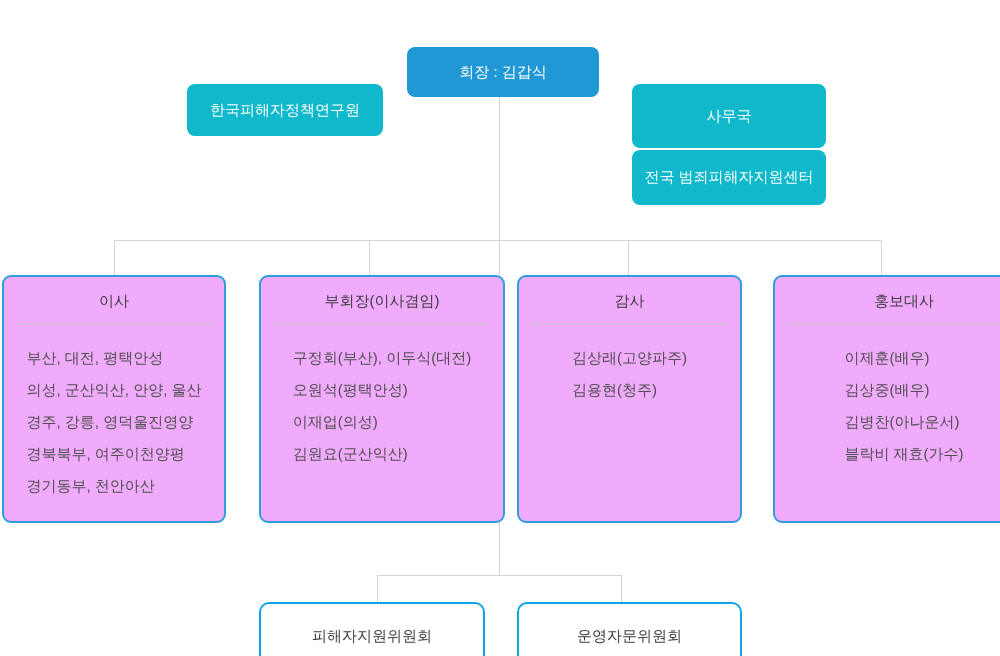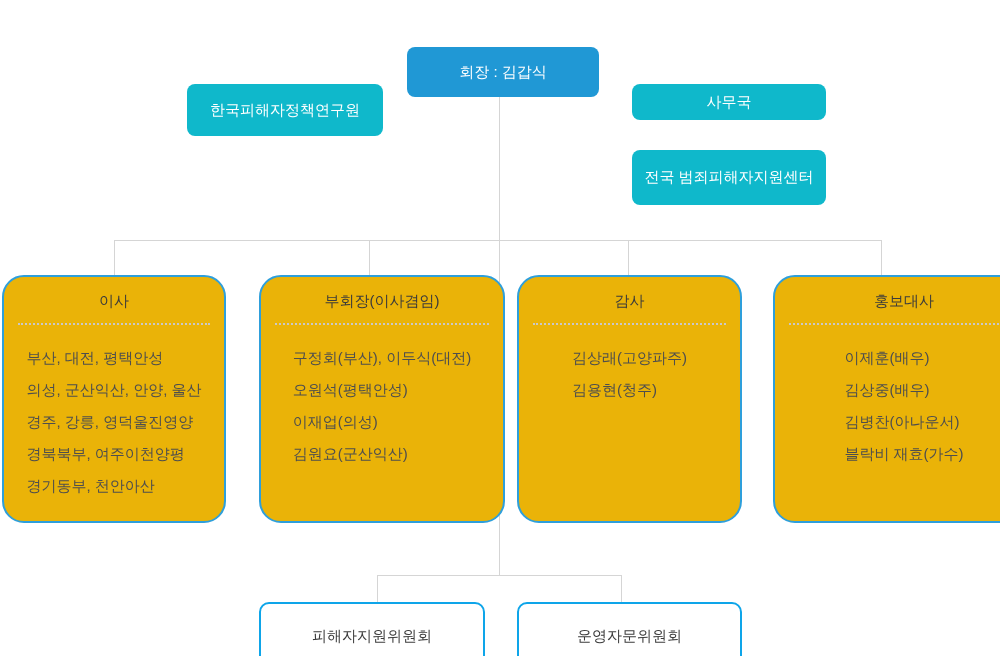--- a/index.html
+++ b/index.html
@@ -22,23 +22,23 @@
     color:#ffffff; font-size:15px;
     border-radius:8px;
     text-align:center;
   }
   .fill-blue { background:#2098d5; }
   .fill-cyan { background:#0fb8cb; }
   
   .dept {
     position:absolute;
     top:275px; height:248px;
-    background:#eab308;
+    background:#f0abfc;
     border:2px solid #2e9fdb;
-    border-radius:22px;
+    border-radius:9px;
   }
   .dept-title {
     padding-top:15px;
     text-align:center;
     font-size:15px;
     color:#3b3b3b;
   }
   .dept-divider {
     margin:12px 14px 0;
     border-top:2px dotted #c9c9c9;
@@ -80,21 +80,21 @@
   <div class="vline" style="left:377px; top:575px; height:28px;"></div>
   <div class="vline" style="left:621px; top:575px; height:28px;"></div>
 
   <div class="fillbox fill-blue" style="left:407px; top:3px; width:192px; height:50px;margin-top:44px;">
     <span>회장 : 김갑식</span>
   </div>
 
   <div class="fillbox fill-cyan" style="left:170px; top:84px; width:196px; height:52px;margin-left:17px;">
     <span>한국피해자정책연구원</span>
   </div>
-  <div class="fillbox fill-cyan" style="left:632px; top:84px; width:194px; height:36px;">
+  <div class="fillbox fill-cyan" style="left:632px; top:84px; width:194px; height:64px;">
     <span>사무국</span>
   </div>
   <div class="fillbox fill-cyan" style="left:632px; top:150px; width:194px; height:55px;">
     <span>전국 범죄피해자지원센터</span>
   </div>
 
   <div class="dept" style="left:2px; width:224px;">
     <div class="dept-title">이사</div>
     <div class="dept-divider"></div>
     <ul class="dept-list">

